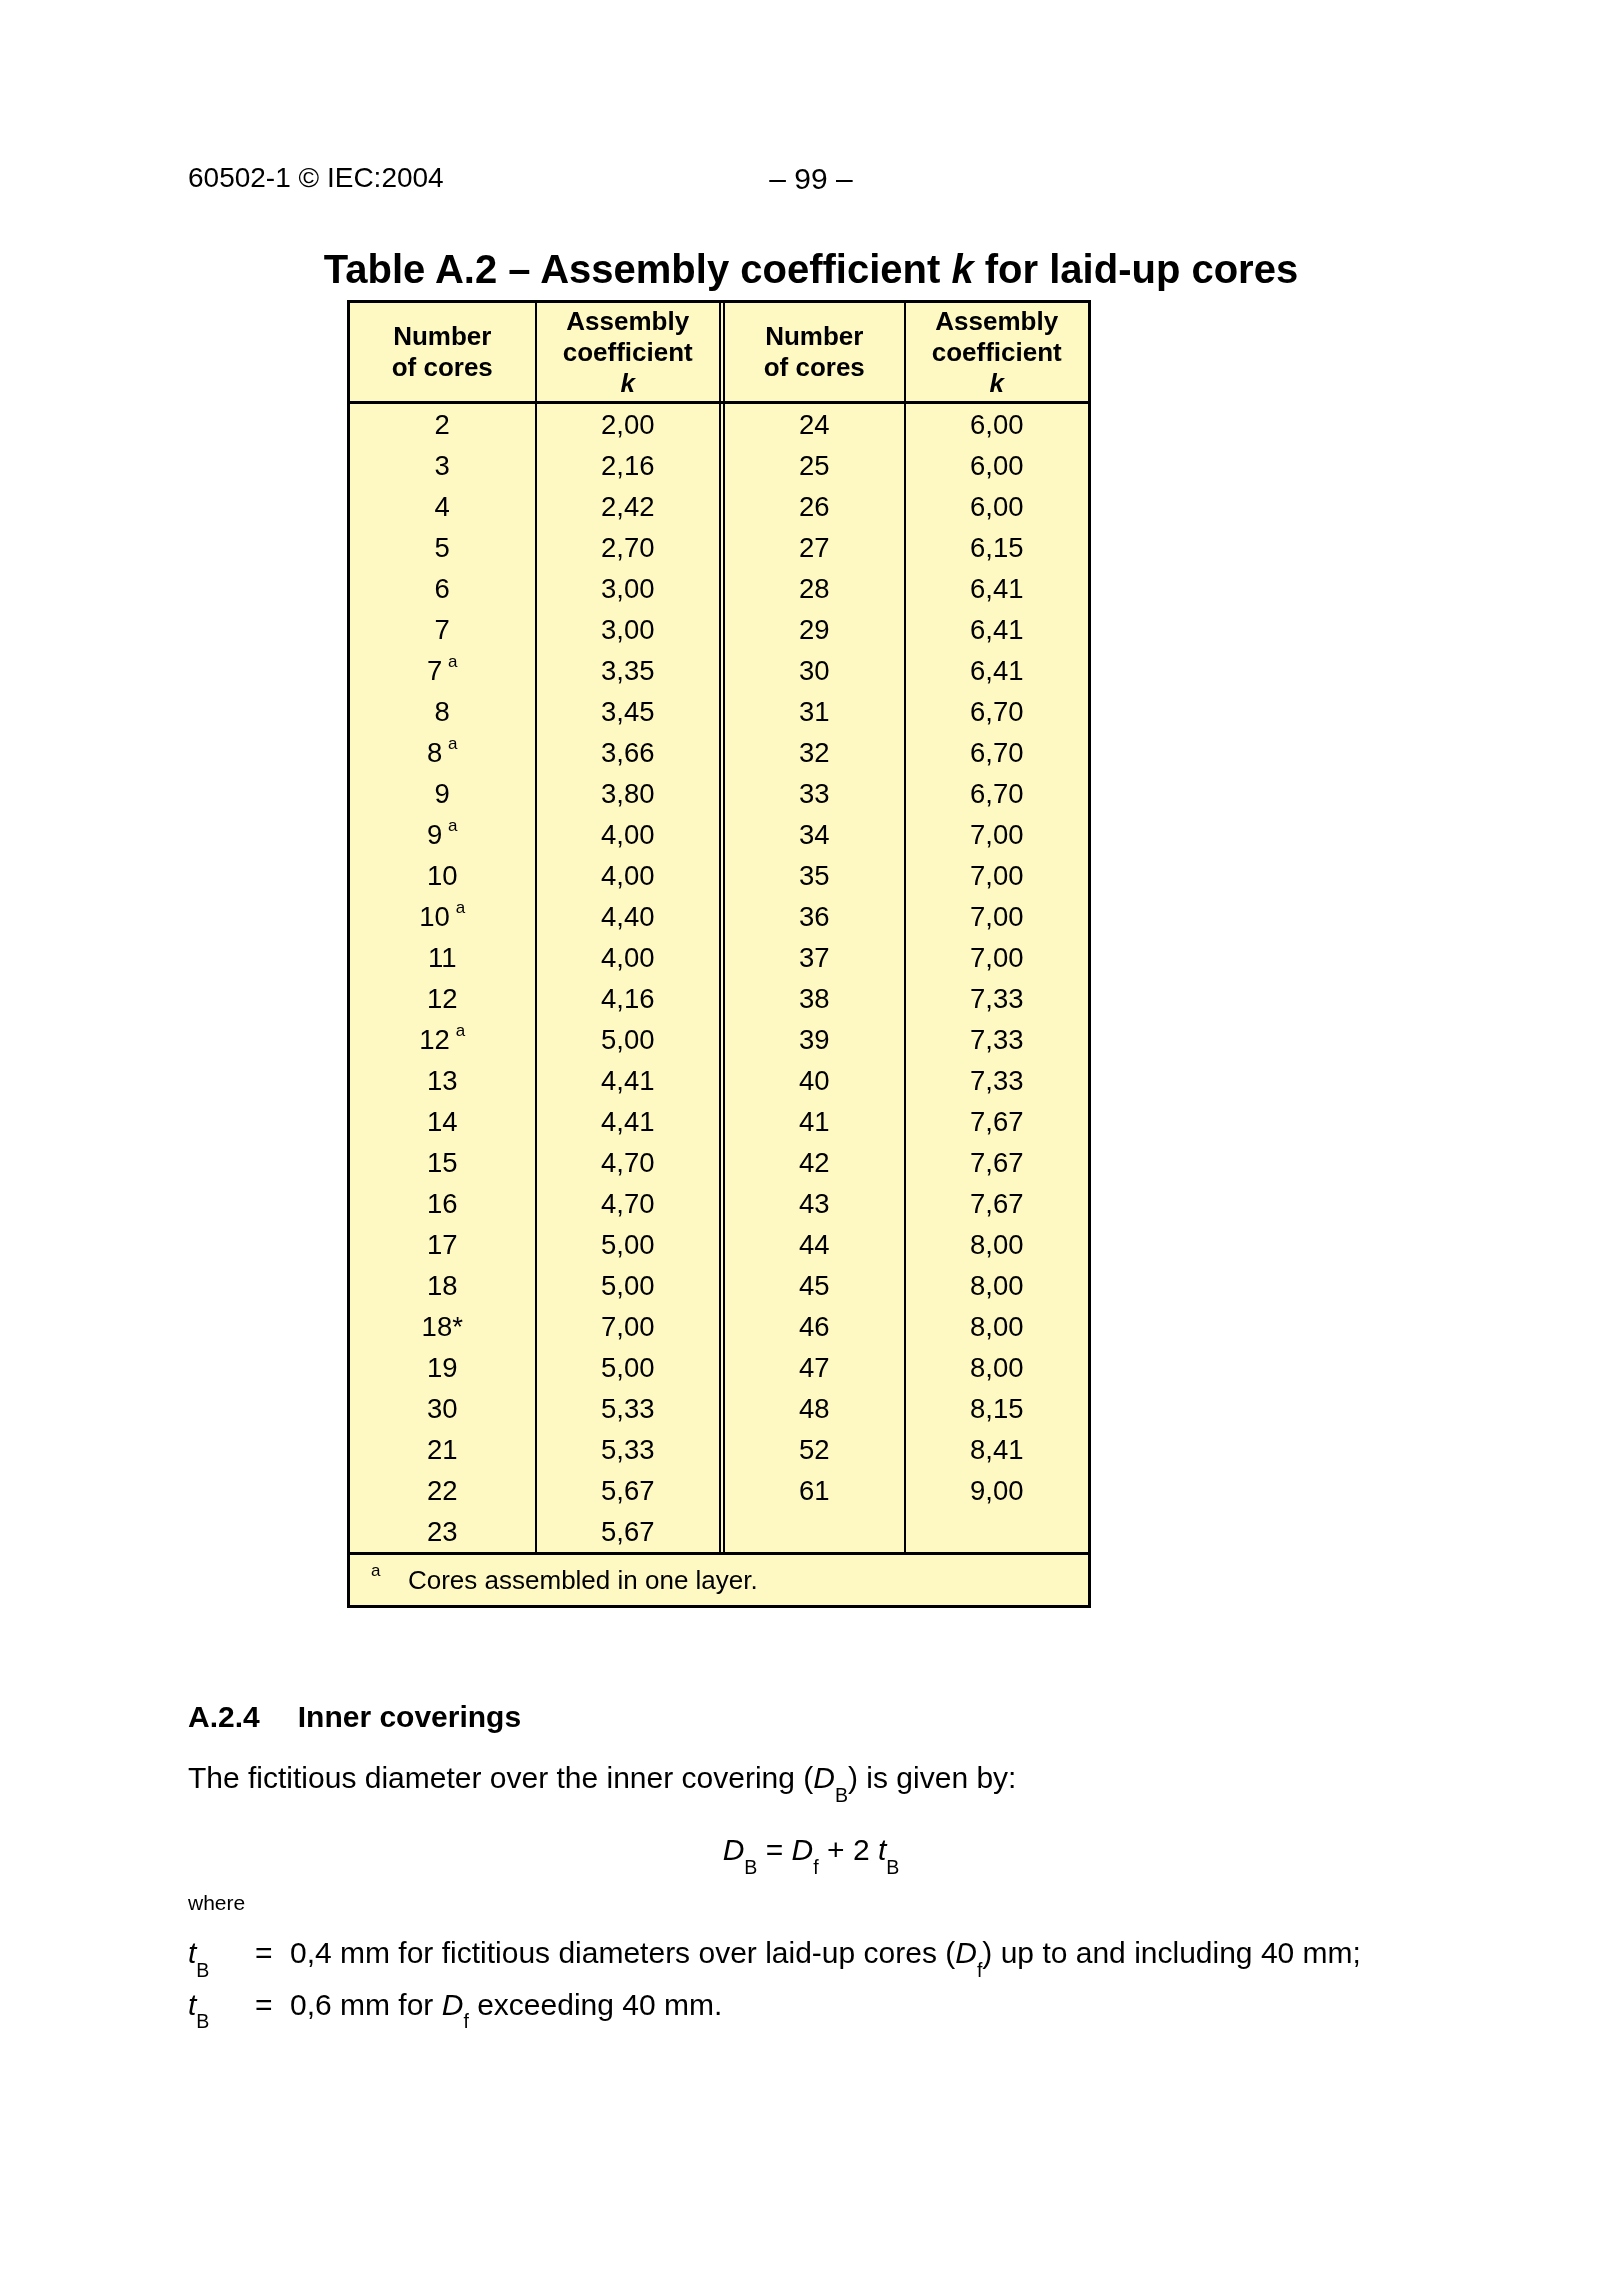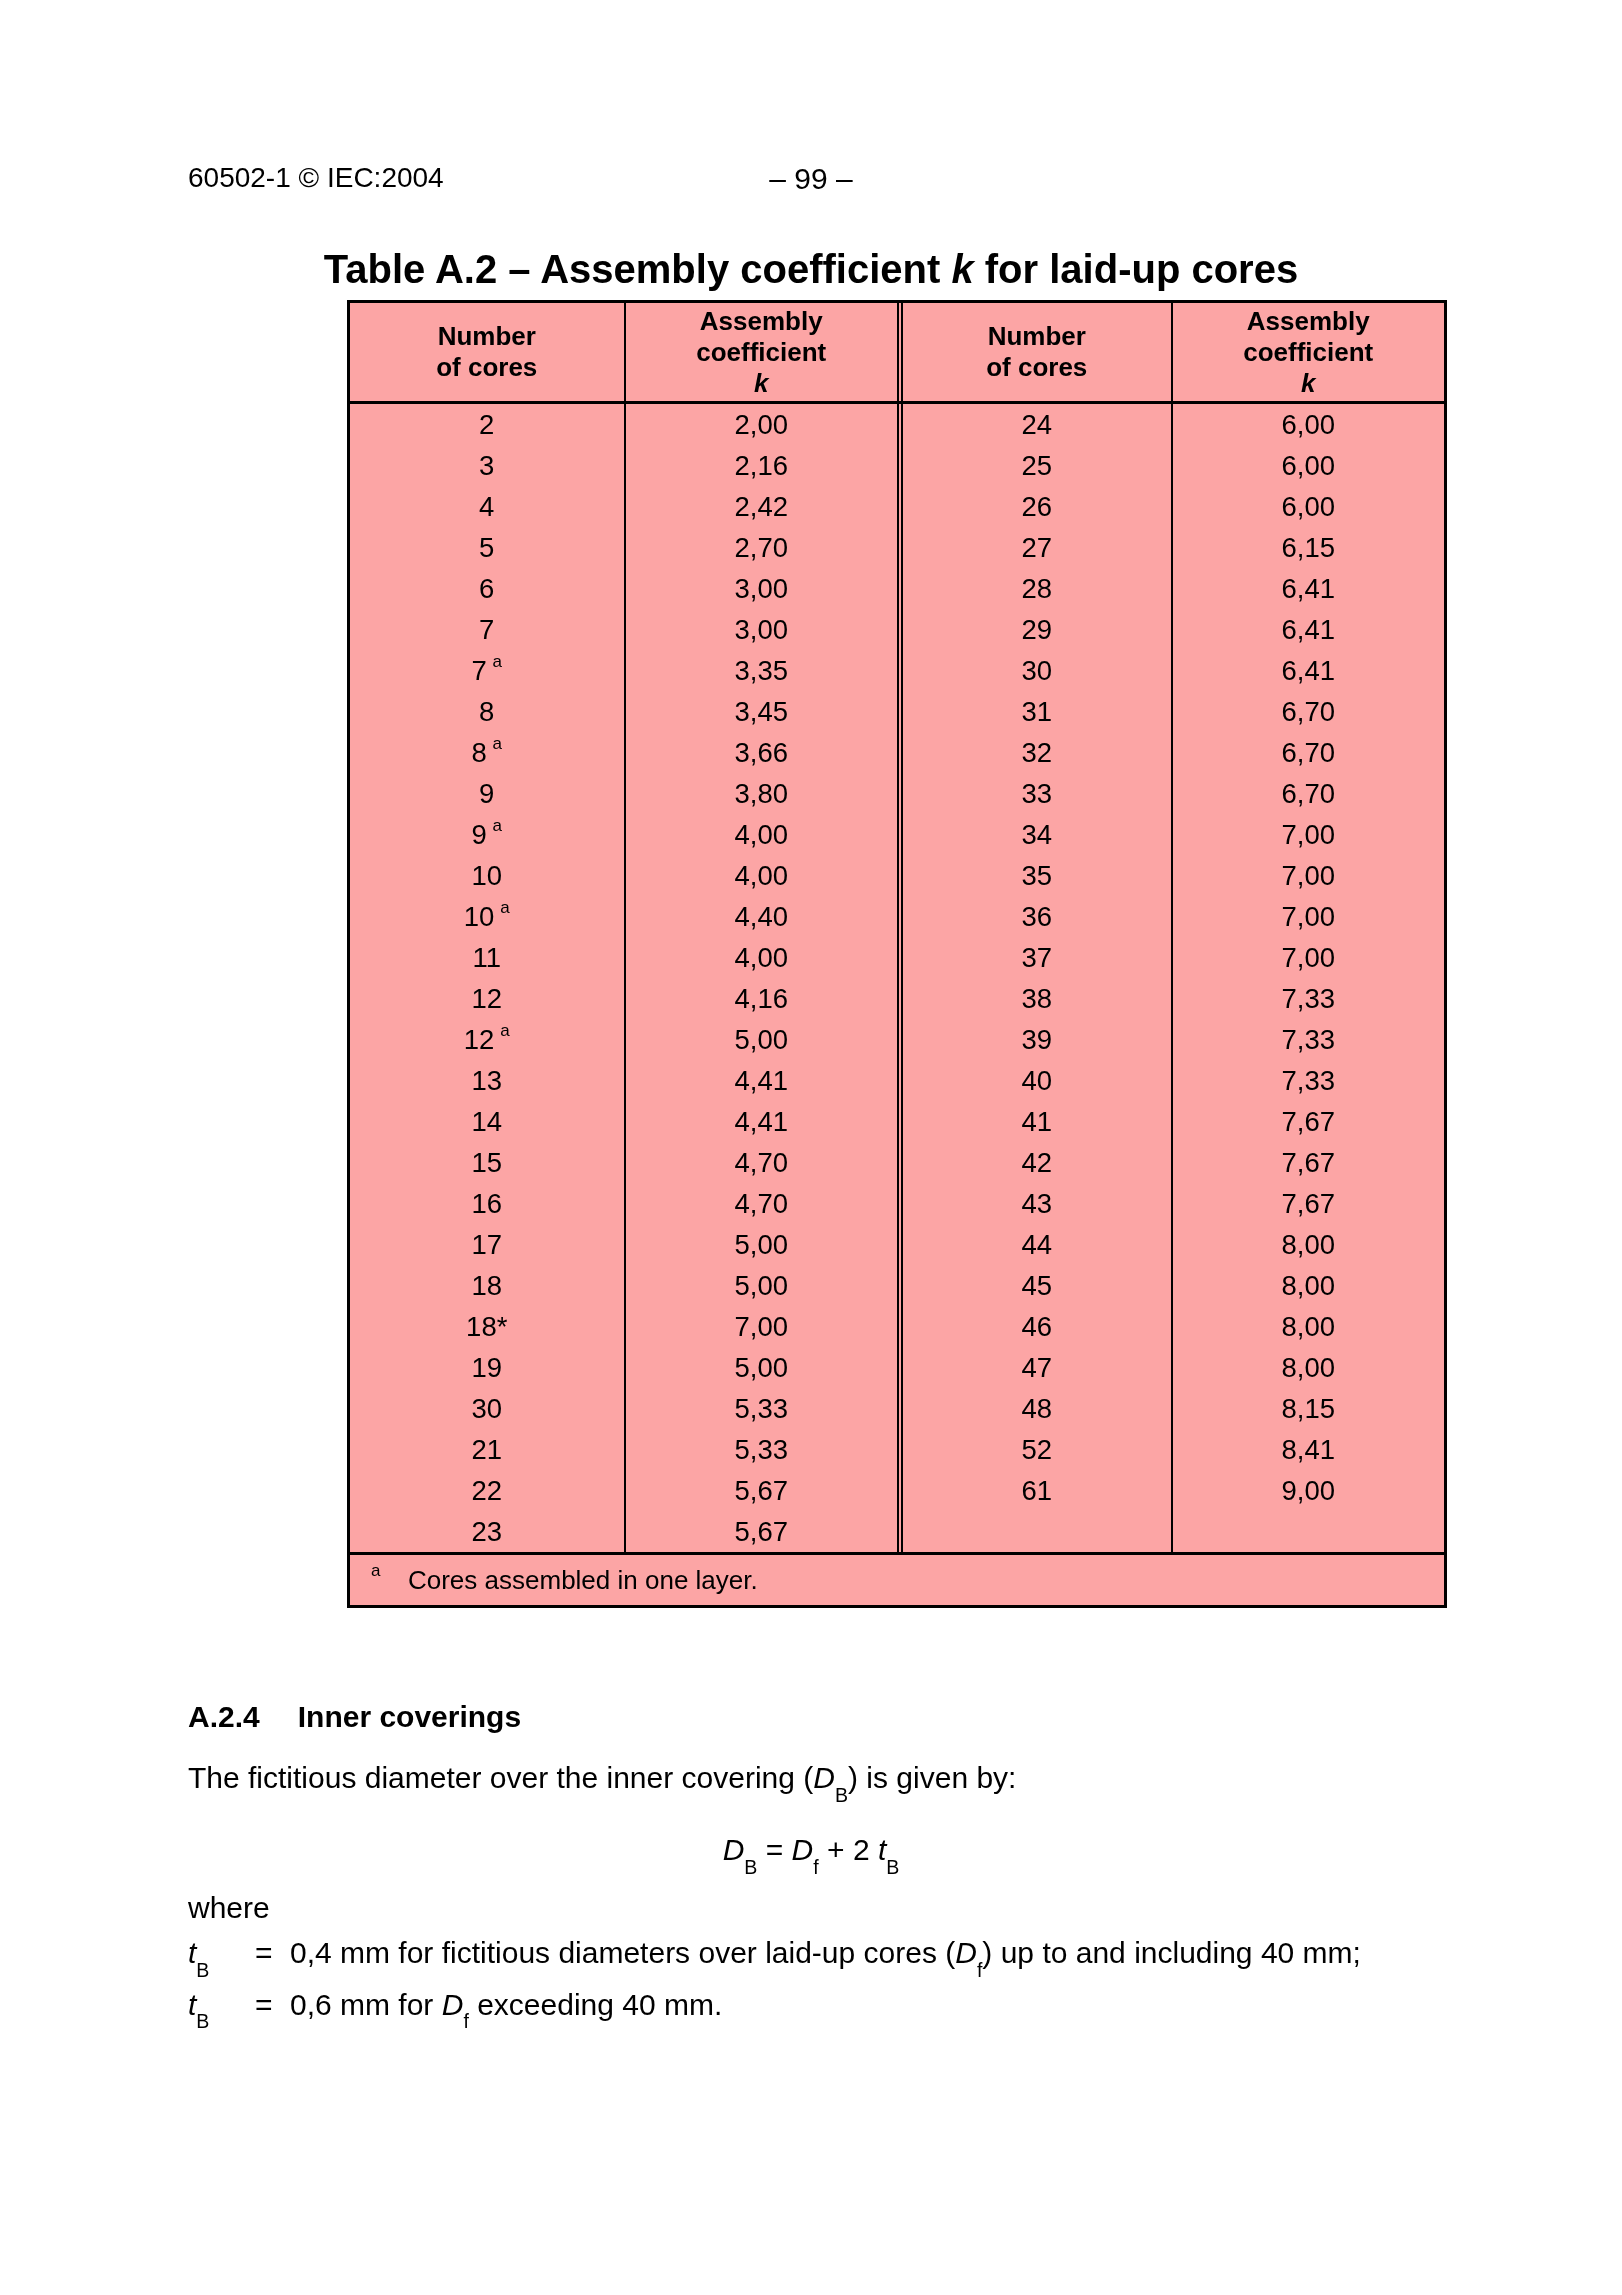--- a/index.html
+++ b/index.html
@@ -9,21 +9,21 @@
     font-family: "Liberation Sans", "DejaVu Sans", sans-serif;
     position: relative;
   }
   .abs { position: absolute; }
 
   #doc-ref { left: 188px; top: 162px; font-size: 28px; }
   #page-num { left: 0; right: 0; top: 162px; text-align: center; font-size: 30px; }
 
   #table-title { left: 0; right: 0; top: 247px; text-align: center; font-size: 40px; font-weight: bold; }
 
-  #a2table { left: 347px; top: 300px; width: 1100px; border: 3.3px solid #000; box-sizing: border-box; background: #fca5a5; }
+  #a2table { left: 347px; top: 300px; width: 744px; border: 3.3px solid #000; box-sizing: border-box; background: #fef9c3; }
 
   .thead { display: grid; grid-template-columns: repeat(4, 1fr); border-bottom: 3.3px solid #000; }
   .hcell {
     height: 98px; display: flex; flex-direction: column;
     justify-content: center; align-items: center;
     font-weight: bold; font-size: 26px; line-height: 31px; text-align: center;
   }
   .tbody { display: grid; grid-template-columns: repeat(4, 1fr); grid-auto-rows: 41px; }
   .cell { display: flex; align-items: center; justify-content: center; font-size: 27.5px; }
   .c2 { border-left: 2px solid #000; }
@@ -38,21 +38,21 @@
   .fn-marker { font-size: 17px; transform: translateY(-9.2px); }
   .fn-text { margin-left: 27.5px; }
 
   .ital { font-style: italic; }
   i { font-style: italic; }
   sub.v { font-size: 19.6px; font-style: normal; position: relative; top: 6.5px; line-height: 0; }
 
   #sec-heading { left: 188px; top: 1700px; font-size: 30px; font-weight: bold; display: flex; gap: 38px; }
   #intro { left: 188px; top: 1761px; font-size: 30px; white-space: pre; }
   #formula { left: 0; right: 0; top: 1833px; text-align: center; font-size: 30px; white-space: pre; }
-  #where { left: 188px; top: 1891px; font-size: 30px; }
+  #where { left: 188px; top: 1891px; font-size: 21px; }
   #defs { left: 188px; top: 1936px; font-size: 30px; }
   .def-line { display: flex; align-items: baseline; white-space: pre; }
   .def-line + .def-line { margin-top: 17.7px; }
   .def-var { width: 67px; display: inline-block; }
   .def-eq { width: 35px; display: inline-block; }
 </style>
 </head>
 <body>
 
 <div class="abs" id="doc-ref">60502-1 © IEC:2004</div>

